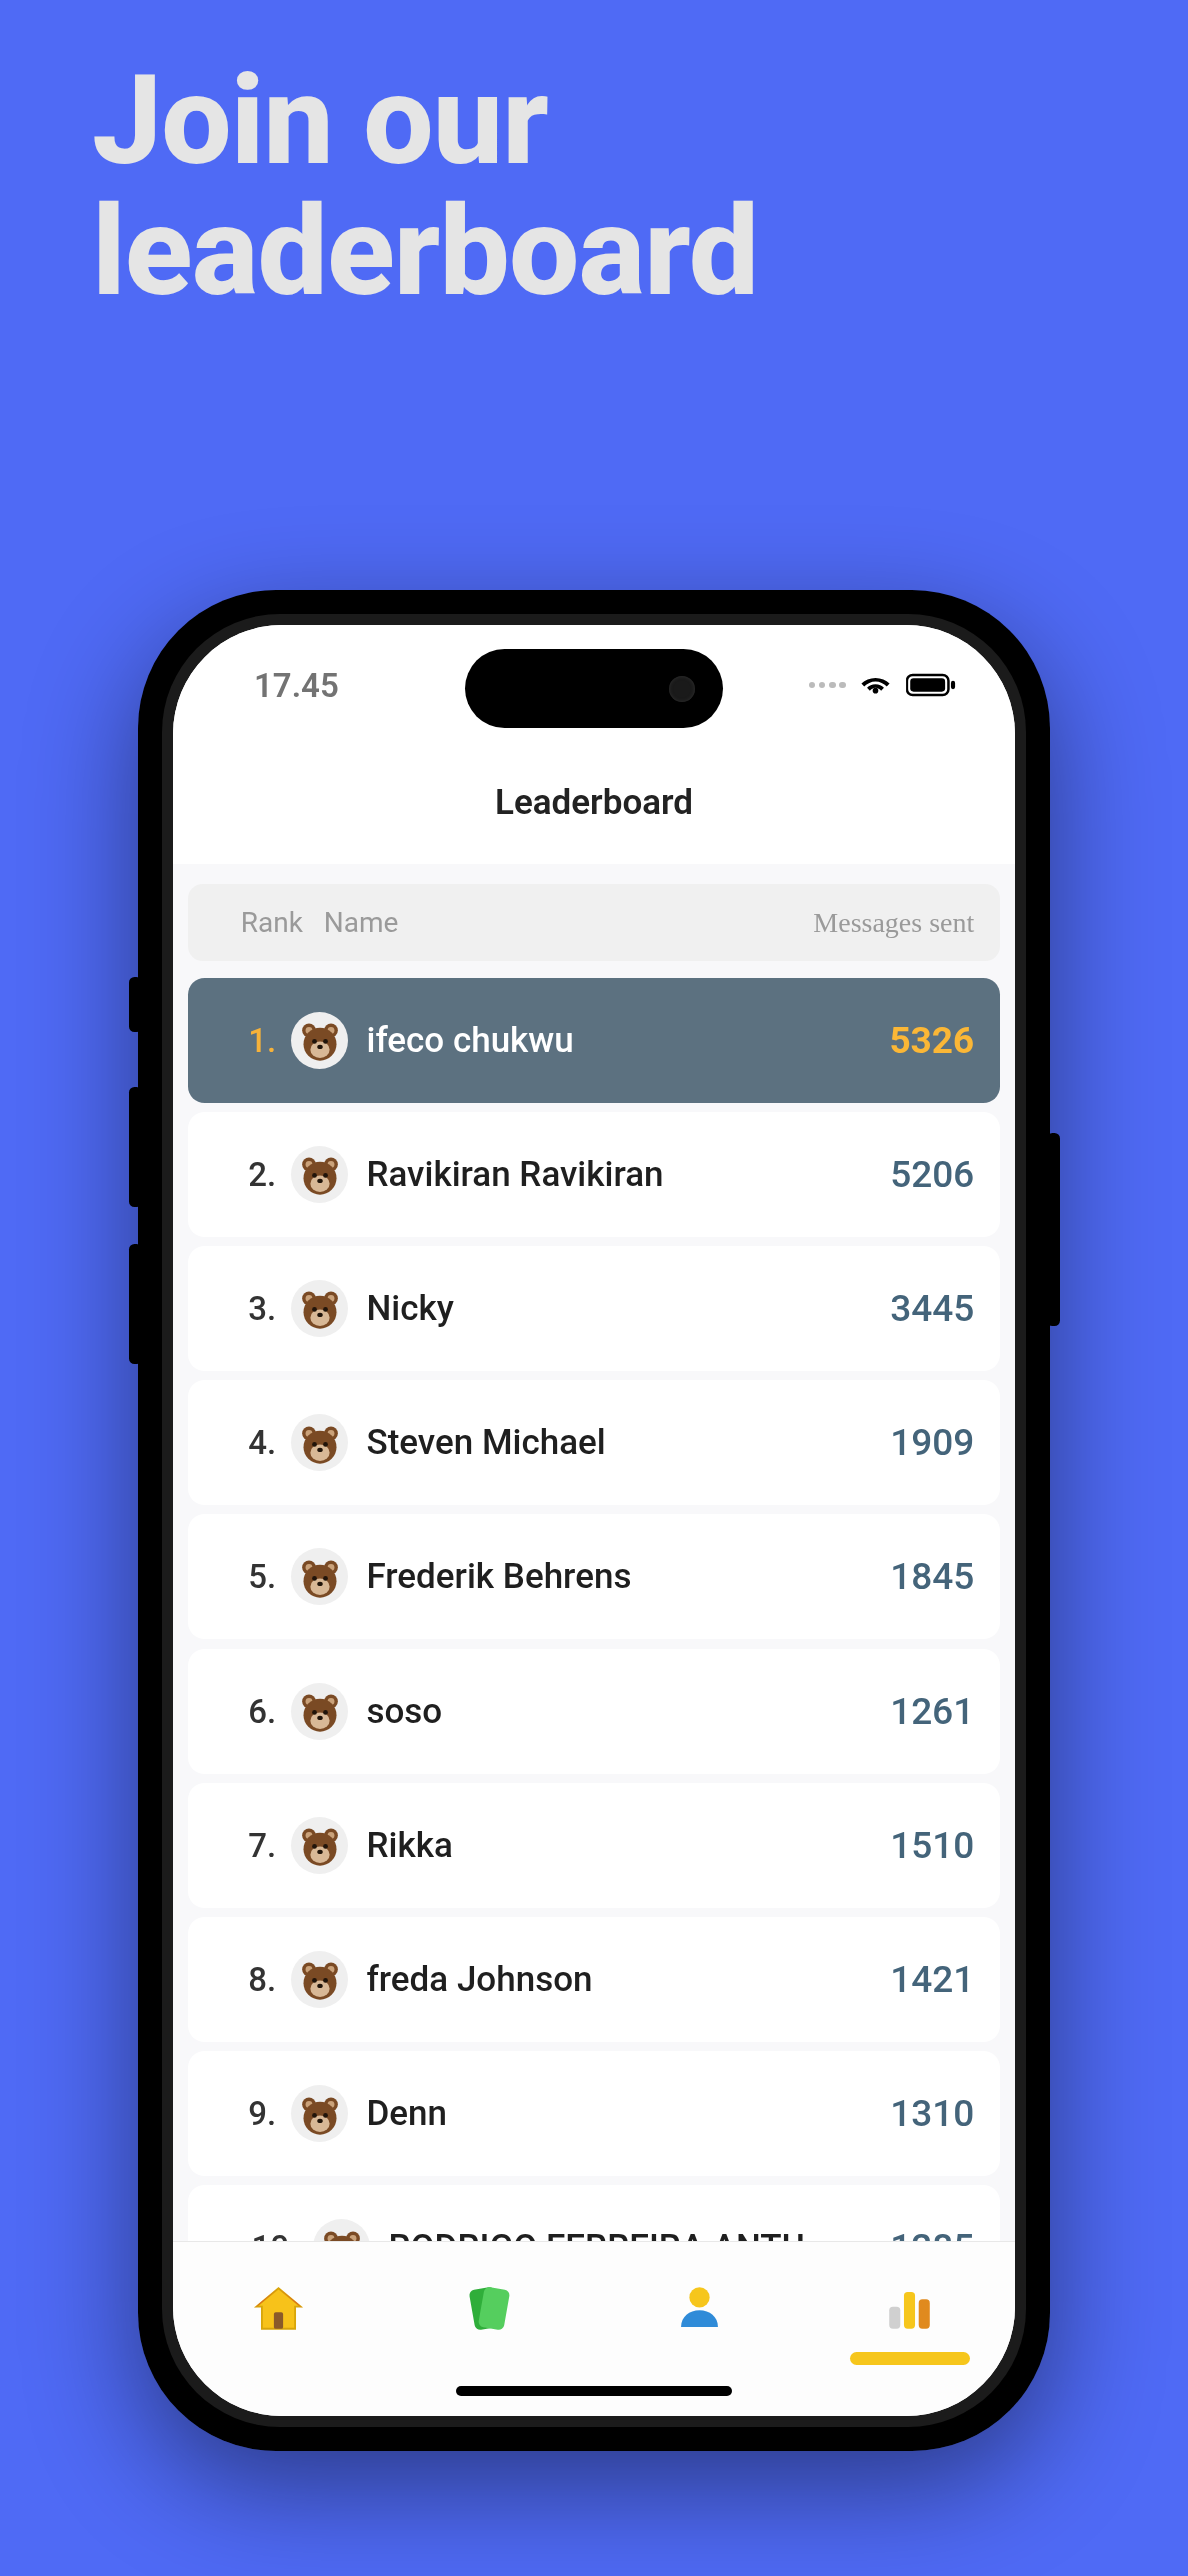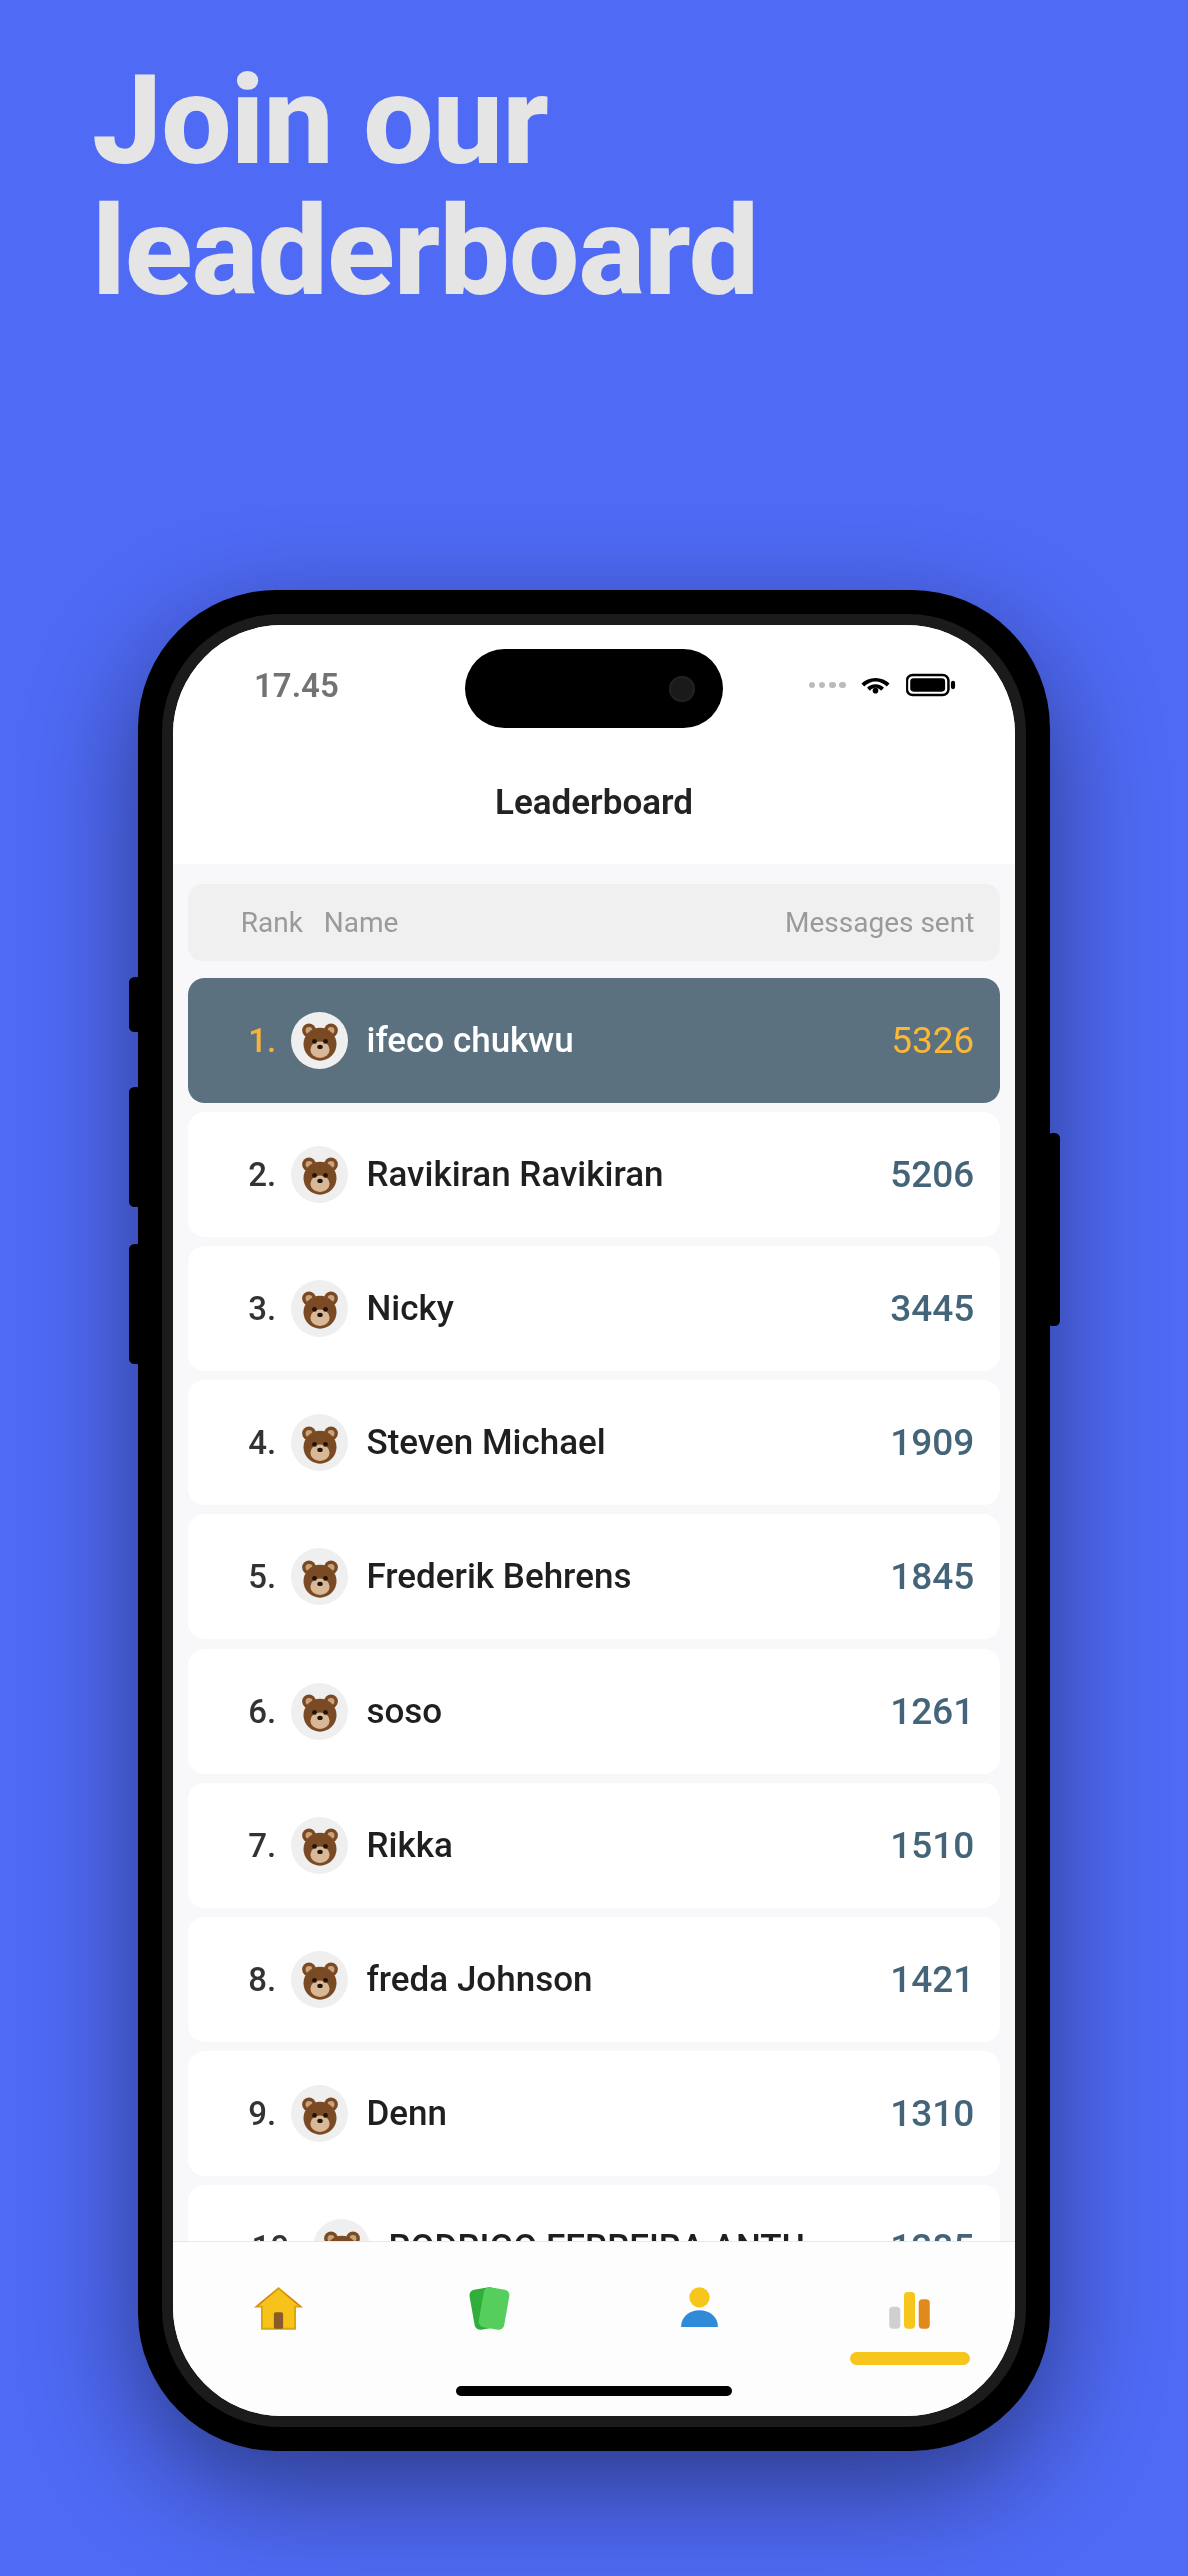--- a/index.html
+++ b/index.html
@@ -129,21 +129,21 @@
     border-radius: 14.7px;
     height: 77px;
     display: flex;
     align-items: center;
     padding: 0 26px;
     color: #9a9a9a;
     font-size: 28px;
   }
   .ch-rank { width: 83px; margin-left: 27px; }
   .ch-name { flex: 1; }
-  .ch-msg  { text-align: right; }
+  .ch-msg  { text-align: right; font-family: Liberation Serif, serif; }
 
   .row {
     height: 125px;
     display: flex;
     align-items: center;
     padding: 0 26px;
     border-radius: 16.6px;
     margin-top: 9.2px;
     background: #fff;
   }
@@ -180,21 +180,21 @@
     text-overflow: ellipsis;
     padding-right: 11px;
   }
   .row.first .name { color: #fff; }
   .count {
     font-size: 37px;
     font-weight: 500;
     color: #44647a;
     font-variant-numeric: tabular-nums;
   }
-  .row.first .count { color: #fbb736; font-weight: 400; }
+  .row.first .count { color: #fbb736; font-weight: 700; }
 
   
   .tabbar {
     height: 175px;
     background: #fdfdfd;
     border-top: 1.8px solid #e8e8e8;
     display: flex;
     justify-content: space-around;
     align-items: center;
     padding-bottom: 42px;

